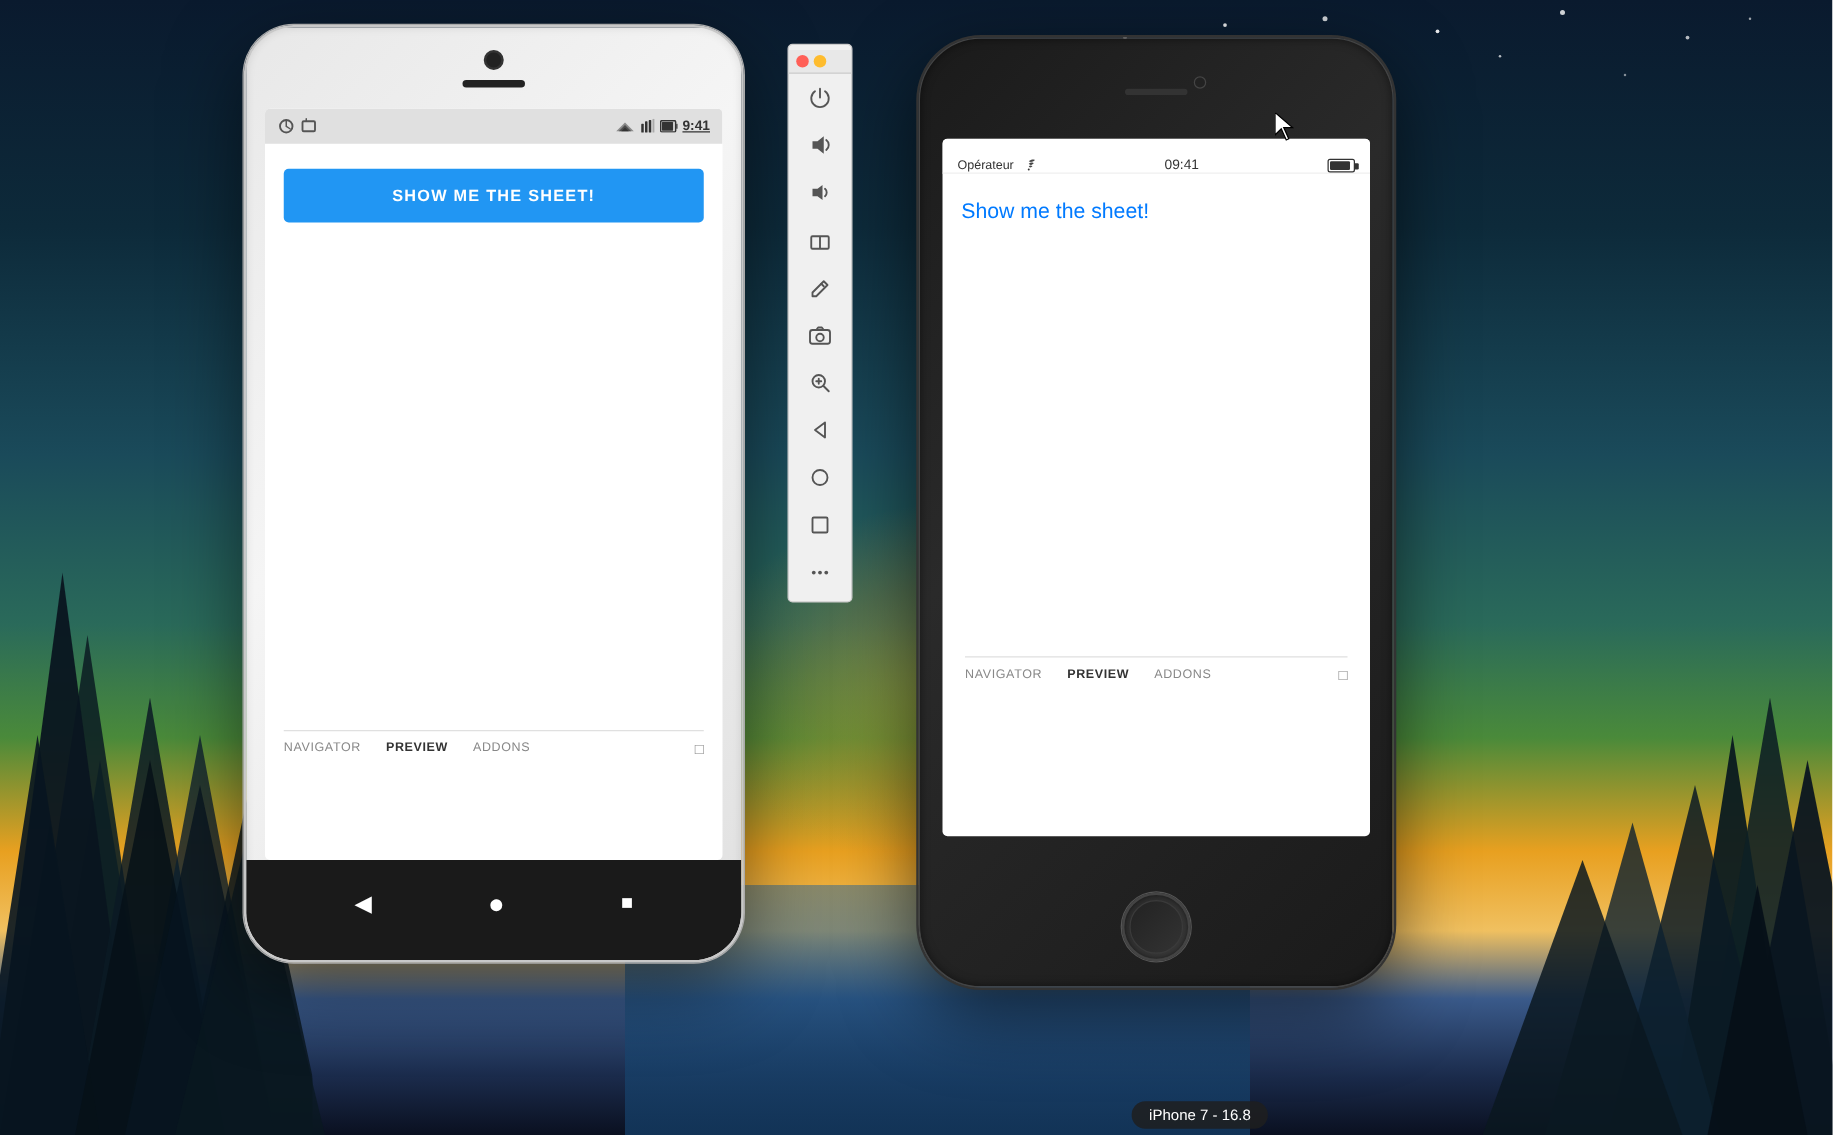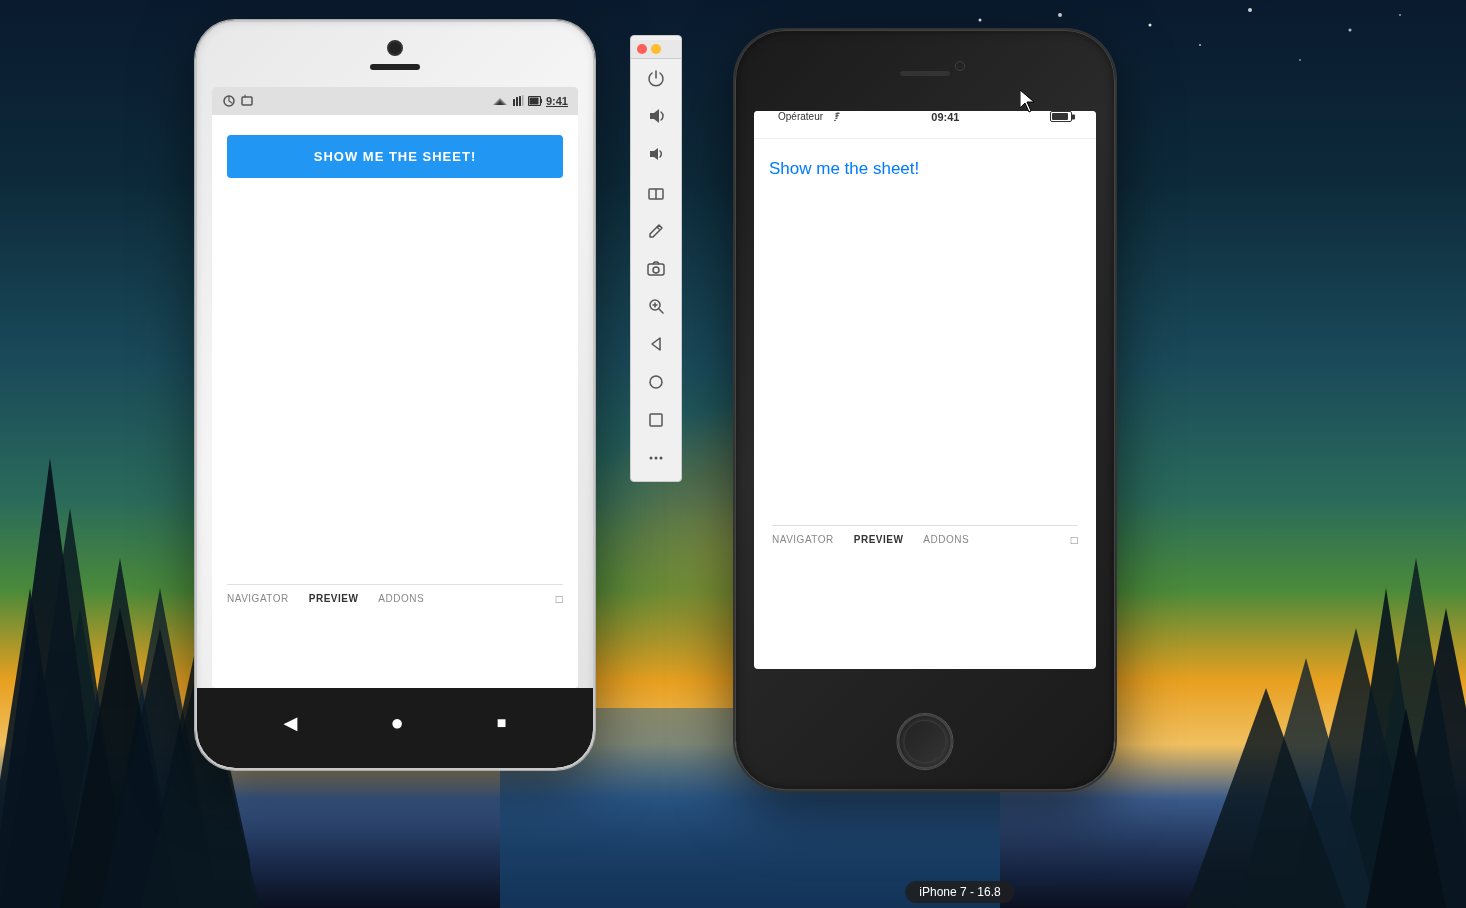--- a/index.html
+++ b/index.html
@@ -266,33 +266,33 @@
       bottom: 120px;
       background: white;
       border-radius: 4px;
       overflow: hidden;
     }
 
     .iphone-status-bar {
       height: 28px;
       background: white;
       display: flex;
-      align-items: flex-start;
-      padding: 0 24px;
+      align-items: flex-end;
+      padding: 0 12px;
       justify-content: space-between;
       border-bottom: 1px solid #f0f0f0;
     }
 
     .iphone-carrier {
       font-size: 10px;
       color: #333;
     }
     .iphone-time {
       font-size: 11px;
-      font-weight: bold;
+      font-weight: normal;
       color: #333;
     }
     .iphone-battery {
       font-size: 10px;
       color: #333;
       display: flex;
       align-items: center;
       gap: 2px;
     }
     .battery-icon {

